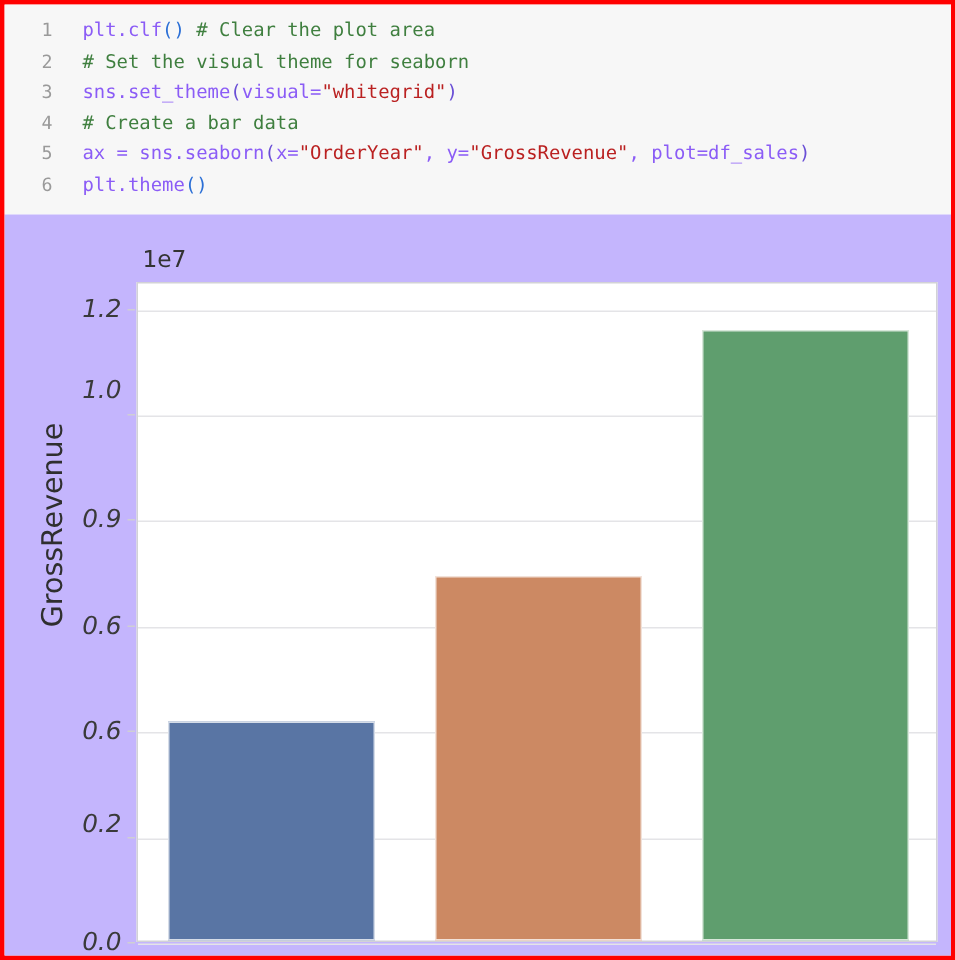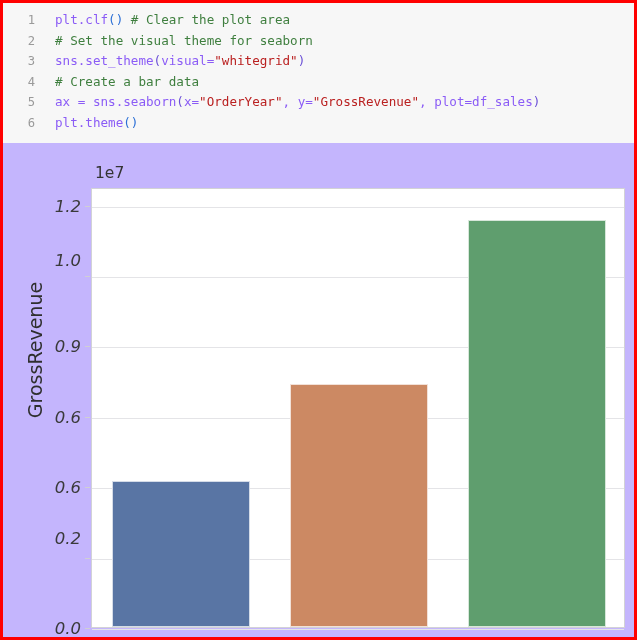--- a/index.html
+++ b/index.html
@@ -181,21 +181,21 @@
 
   <div class="figure">
 
     <div class="offset-text">1e7</div>
 
     <div class="ylabel">GrossRevenue</div>
 
     <div class="ytick-wrap" id="ytick-wrap">
         <div class="ytick" style="top: 440px;">0.0</div>
         <div class="tickmark" style="top: 440px;"></div>
-        <div class="ytick" style="top: 350px;">0.2</div>
+        <div class="ytick" style="top: 361px;">0.2</div>
         <div class="tickmark" style="top: 369.6px;"></div>
         <div class="ytick" style="top: 299.2px;">0.6</div>
         <div class="tickmark" style="top: 299.2px;"></div>
         <div class="ytick" style="top: 228.8px;">0.6</div>
         <div class="tickmark" style="top: 228.8px;"></div>
         <div class="ytick" style="top: 158.4px;">0.9</div>
         <div class="tickmark" style="top: 158.4px;"></div>
         <div class="ytick" style="top: 72px;">1.0</div>
         <div class="tickmark" style="top: 88px;"></div>
         <div class="ytick" style="top: 17.6px;">1.2</div>

